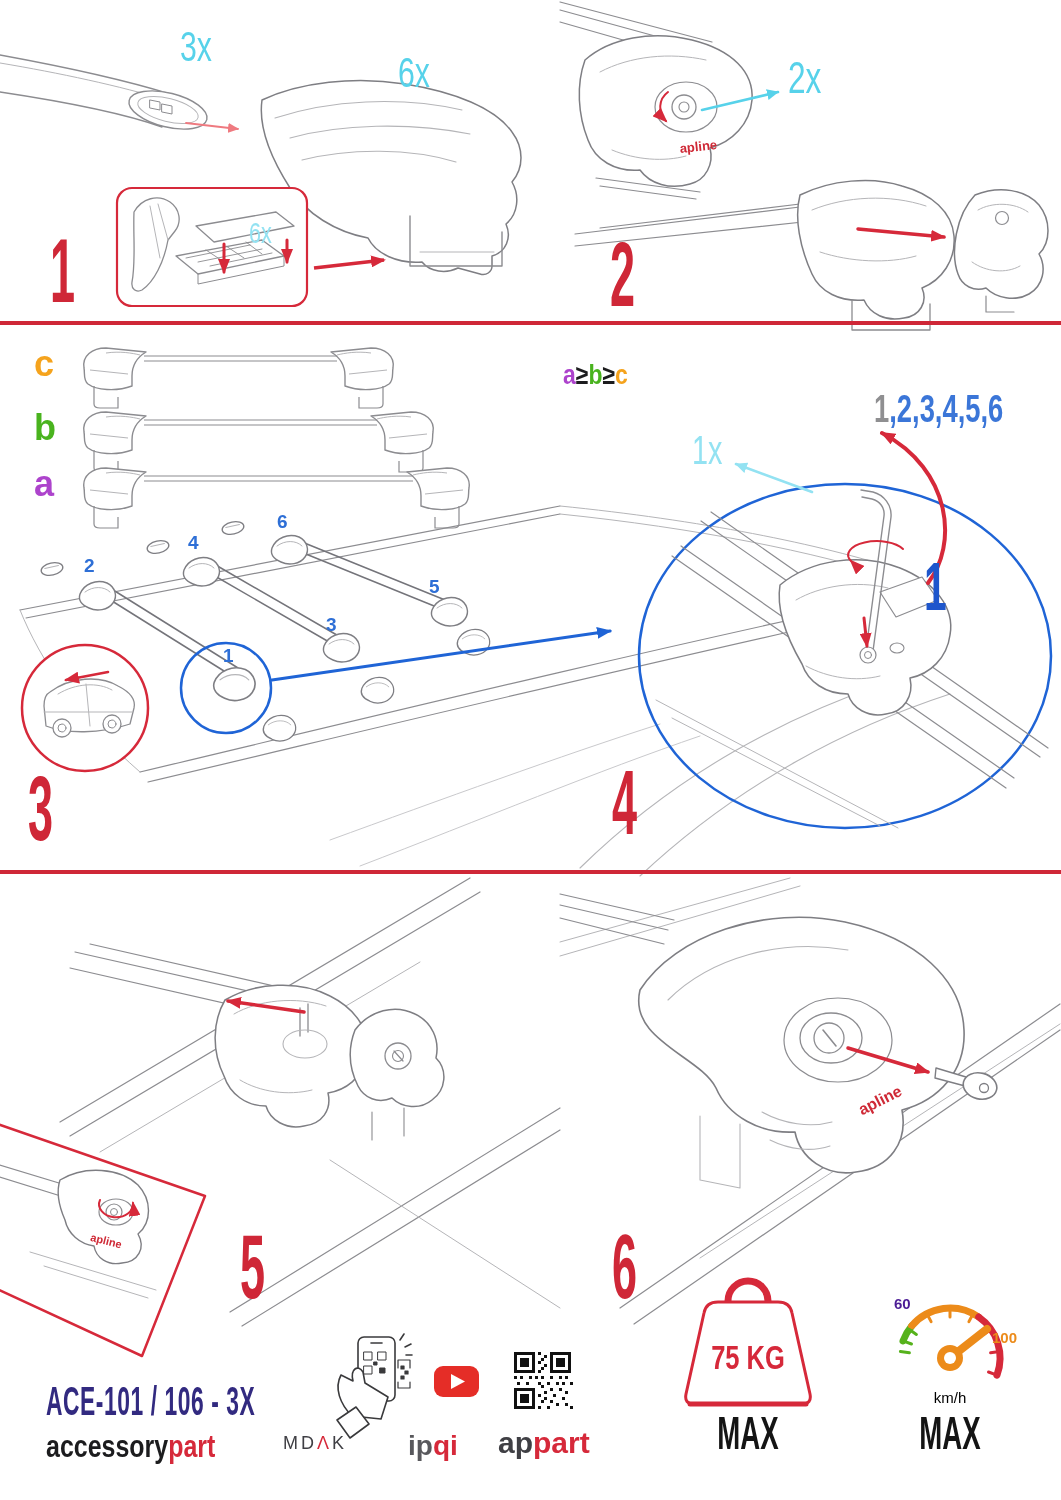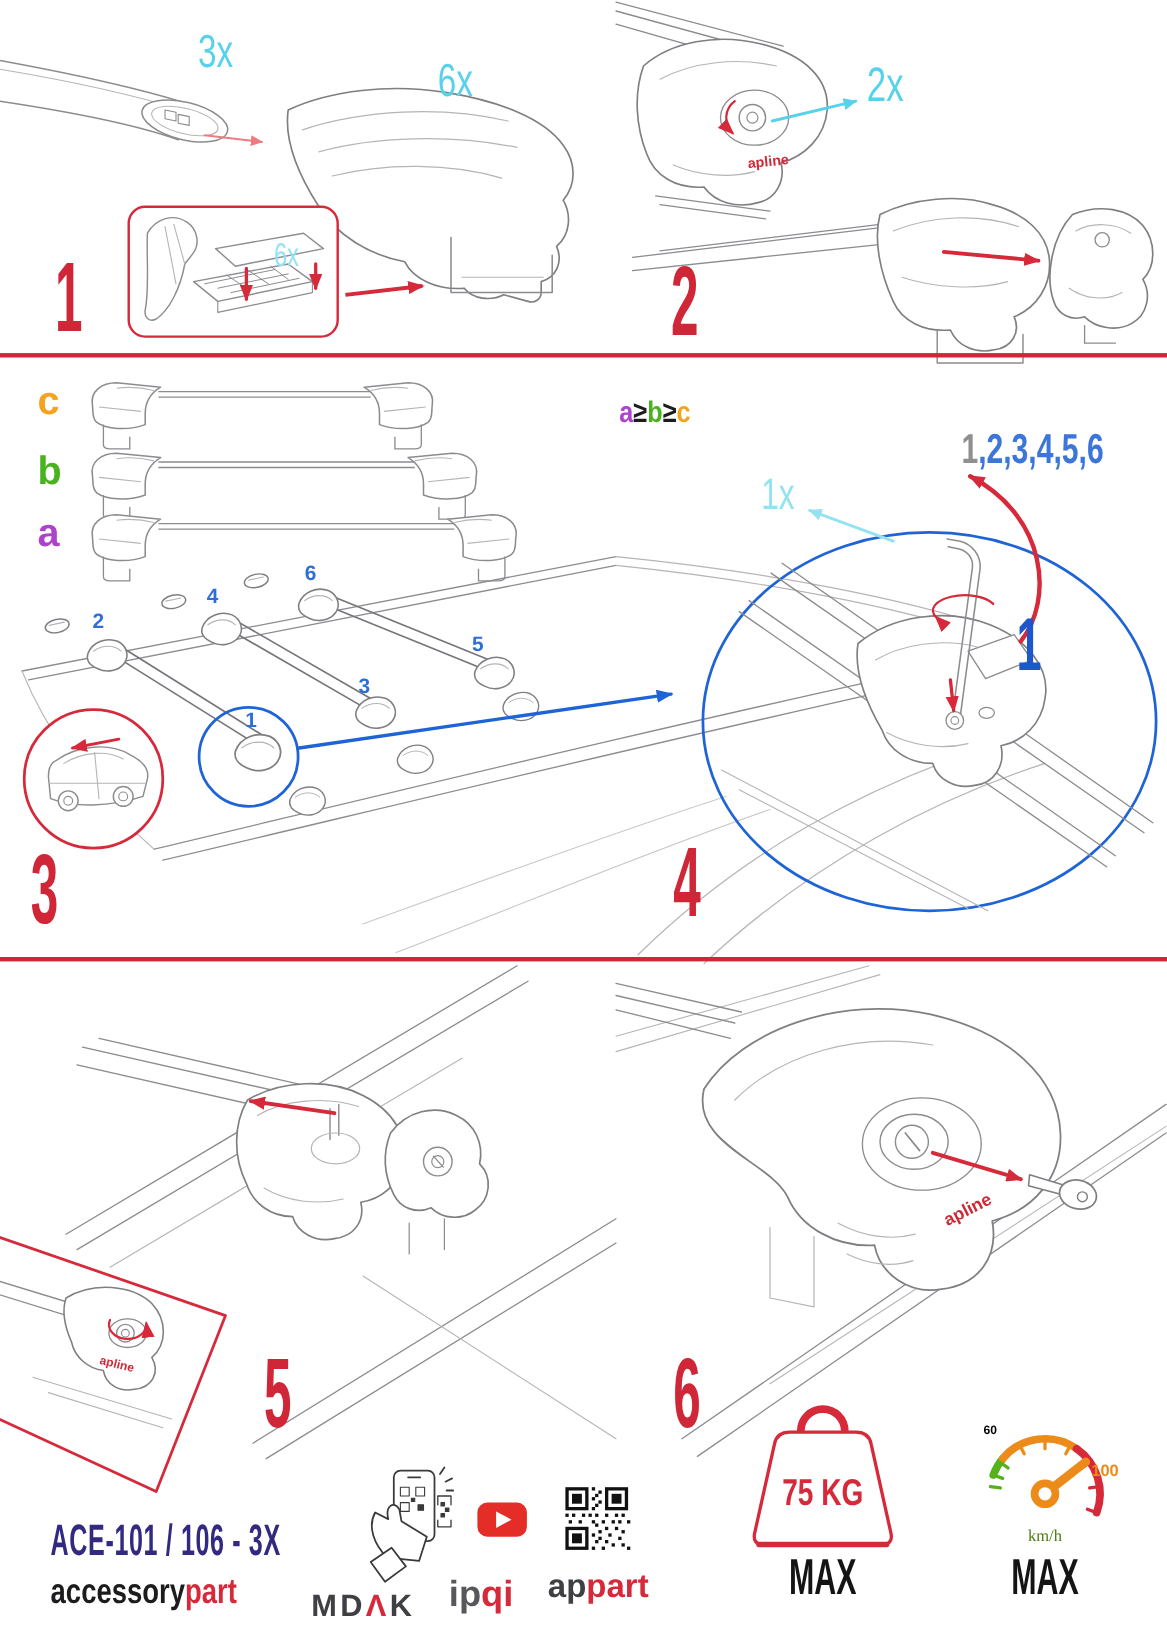--- a/index.html
+++ b/index.html
@@ -13,30 +13,30 @@
   .qty{font-size:42px;font-weight:400;color:#57d2ea;transform:scaleX(.72);}
   .qty-light{color:#93e2f2;}
   .roofnum{font-size:19px;font-weight:700;color:#2e6fd6;}
   .barlbl{font-size:36px;font-weight:700;}
   .rule{font-size:27px;font-weight:700;transform:scaleX(.85);}
   .seq{font-size:38px;font-weight:700;transform:scaleX(.72);}
   .torque1{font-size:68px;font-weight:700;color:#1e56cc;transform:scaleX(.6);}
   .brand-small{font-weight:700;color:#cf2936;}
   .model{font-size:40px;font-weight:700;color:#322a80;transform:scaleX(.57);letter-spacing:1px;}
   .apart{font-size:32px;font-weight:700;transform:scaleX(.78);}
-  .mdak{font-size:28px;font-weight:700;color:#3f3f44;letter-spacing:3px;margin-top:12px;}
-  .ipqi{font-size:33px;font-weight:700;color:#58585c;text-align:center;}
+  .mdak{font-size:18px;font-weight:400;color:#3f3f44;letter-spacing:3px;}
+  .ipqi{font-size:28px;font-weight:700;color:#58585c;text-align:center;}
   .apline{font-size:30px;font-weight:700;color:#3f3f44;}
   .redtxt{color:#d6293a;}
   .ctr{text-align:center;transform-origin:center top;}
   .maxlbl{font-size:46px;font-weight:700;color:#141414;transform:scaleX(.6);}
   .kg{font-size:34px;font-weight:700;color:#d6293a;transform:scaleX(.75);}
-  .gauge-lo{font-size:11px;font-weight:700;color:#000000;}
+  .gauge-lo{font-size:15px;font-weight:700;color:#4c1d95;}
   .gauge-hi{font-size:15px;font-weight:700;color:#ec8b1a;}
-  .gauge-unit{font-size:15px;color:#4d7c0f;font-family:Liberation Serif, serif;}
+  .gauge-unit{font-size:15px;color:#000000;}
 </style>
 </head>
 <body>
 
 <div class="page">
 
 <svg class="art" width="1061" height="1500" viewBox="0 0 1061 1500">
   <defs>
     <marker id="ahr" markerUnits="userSpaceOnUse" markerWidth="16" markerHeight="12" refX="13" refY="6" orient="auto">
       <path d="M0,0 L15,6 L0,12 Z" fill="#d6293a"></path>

